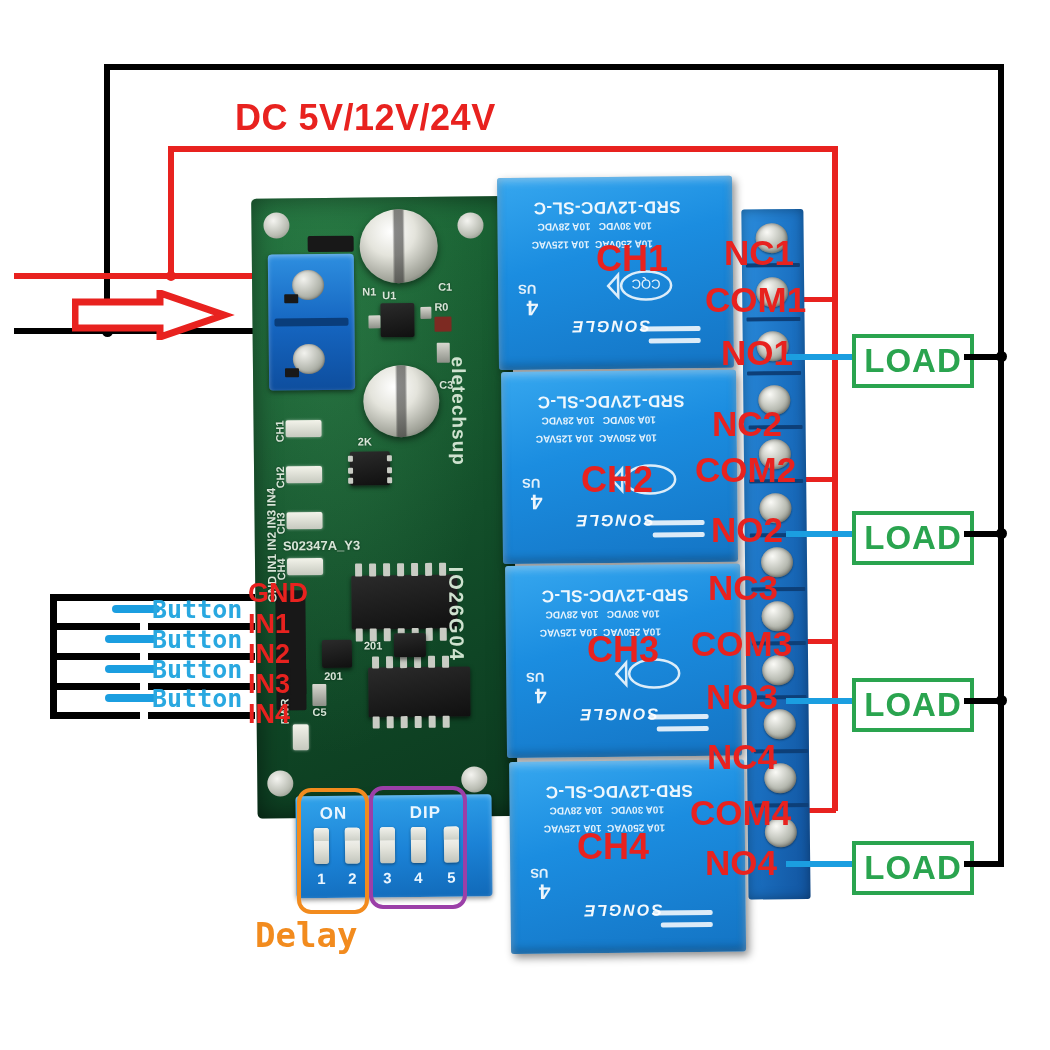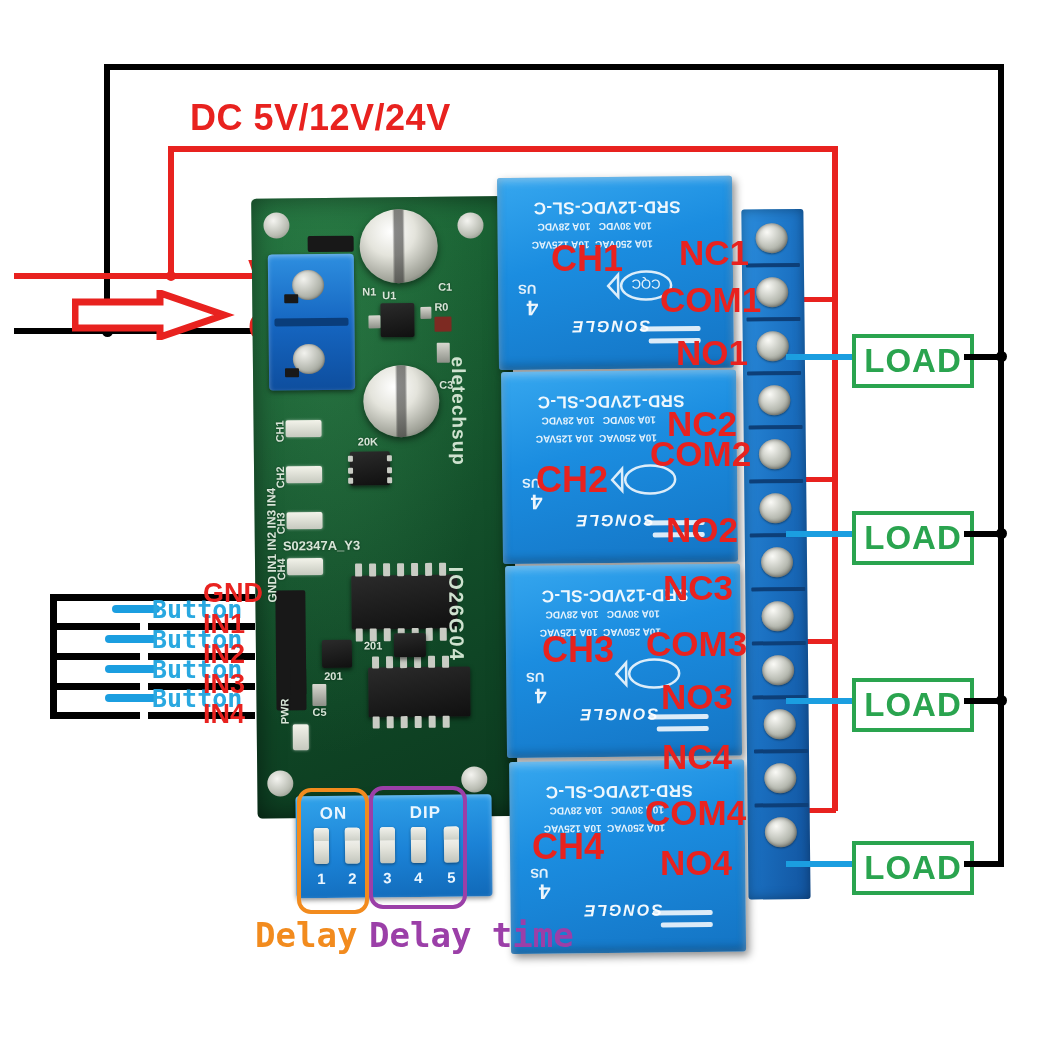--- a/index.html
+++ b/index.html
@@ -10,21 +10,21 @@
   
   .w{position:absolute;background:#000;}
   .wr{position:absolute;background:#e8221f;}
   .wb{position:absolute;background:#1b9ee0;}
 
   .dot{position:absolute;width:11px;height:11px;border-radius:50%;background:#000;}
   .dotr{position:absolute;width:10px;height:10px;border-radius:50%;background:#e8221f;}
 
   
   .lbl{position:absolute;white-space:nowrap;line-height:1;}
-  .red{color:#e8221f;}
+  .red{color:#e8221f;margin-left:45px;}
   .cyan{color:#29a8e0;}
   .org{color:#f28b1e;}
   .pur{color:#9b3fa8;}
 
   #title{font-size:36px;font-weight:bold;letter-spacing:.5px;}
   .term{font-size:35px;font-weight:bold;}
   .pwrlbl{font-size:38px;font-weight:bold;}
   .chlbl{font-size:36px;font-weight:bold;}
   .inlbl{font-size:27px;font-weight:bold;}
   .btnlbl{font-size:25px;font-weight:bold;font-family:"DejaVu Sans Mono",monospace;}
@@ -191,21 +191,21 @@
     <div class="silk silkv" style="left:20px;top:336px;">CH3</div>
     <div class="silk silkv" style="left:20px;top:382px;">CH4</div>
 
     <div class="ic" style="left:96px;top:254px;width:40px;height:34px;"></div>
     <div class="pin" style="left:94px;top:258px;width:5px;height:6px;"></div>
     <div class="pin" style="left:94px;top:270px;width:5px;height:6px;"></div>
     <div class="pin" style="left:94px;top:280px;width:5px;height:6px;"></div>
     <div class="pin" style="left:133px;top:258px;width:5px;height:6px;"></div>
     <div class="pin" style="left:133px;top:270px;width:5px;height:6px;"></div>
     <div class="pin" style="left:133px;top:280px;width:5px;height:6px;"></div>
-    <div class="silk" style="left:104px;top:238px;">20K</div>
+    <div class="silk" style="left:104px;top:238px;">2K</div>
     <div class="silk" style="left:28px;top:340px;font-size:13px;">S02347A_Y3</div>
 
     <div class="ic" style="left:96px;top:378px;width:106px;height:54px;"></div>
     <div class="pin" style="left:100px;top:366px;width:7px;height:13px;"></div>
     <div class="pin" style="left:114px;top:366px;width:7px;height:13px;"></div>
     <div class="pin" style="left:128px;top:366px;width:7px;height:13px;"></div>
     <div class="pin" style="left:142px;top:366px;width:7px;height:13px;"></div>
     <div class="pin" style="left:156px;top:366px;width:7px;height:13px;"></div>
     <div class="pin" style="left:170px;top:366px;width:7px;height:13px;"></div>
     <div class="pin" style="left:184px;top:366px;width:7px;height:13px;"></div>
@@ -349,33 +349,32 @@
     <div class="dipnum" style="left:90px;top:672px;">2</div>
     <div class="dipnum" style="left:125px;top:672px;">3</div>
     <div class="dipnum" style="left:156px;top:672px;">4</div>
     <div class="dipnum" style="left:189px;top:672px;">5</div>
   </div>
 
   <div class="boxout" style="left:297px;top:788px;width:64px;height:118px;border-color:#f28b1e;"></div>
   <div class="boxout" style="left:369px;top:786px;width:90px;height:115px;border-color:#9b3fa8;"></div>
 
   <div class="lbl org footlbl" style="left:255px;top:918px;">Delay</div>
-  <div class="lbl pur footlbl" style="left:369px;top:918px;">Delay time</div>
 
   <div class="lbl red chlbl" style="left:551px;top:241px;">CH1</div>
   <div class="lbl red chlbl" style="left:536px;top:462px;">CH2</div>
   <div class="lbl red chlbl" style="left:542px;top:632px;">CH3</div>
   <div class="lbl red chlbl" style="left:532px;top:829px;">CH4</div>
 
   <div class="lbl red term" style="left:679px;top:235px;">NC1</div>
   <div class="lbl red term" style="left:660px;top:282px;">COM1</div>
   <div class="lbl red term" style="left:676px;top:335px;">NO1</div>
 
   <div class="lbl red term" style="left:667px;top:406px;">NC2</div>
-  <div class="lbl red term" style="left:650px;top:436px;">COM2</div>
+  <div class="lbl red term" style="left:650px;top:452px;">COM2</div>
   <div class="lbl red term" style="left:666px;top:512px;">NO2</div>
 
   <div class="lbl red term" style="left:663px;top:570px;">NC3</div>
   <div class="lbl red term" style="left:646px;top:626px;">COM3</div>
   <div class="lbl red term" style="left:661px;top:679px;">NO3</div>
 
   <div class="lbl red term" style="left:662px;top:739px;">NC4</div>
   <div class="lbl red term" style="left:645px;top:795px;">COM4</div>
   <div class="lbl red term" style="left:660px;top:845px;">NO4</div>
 

